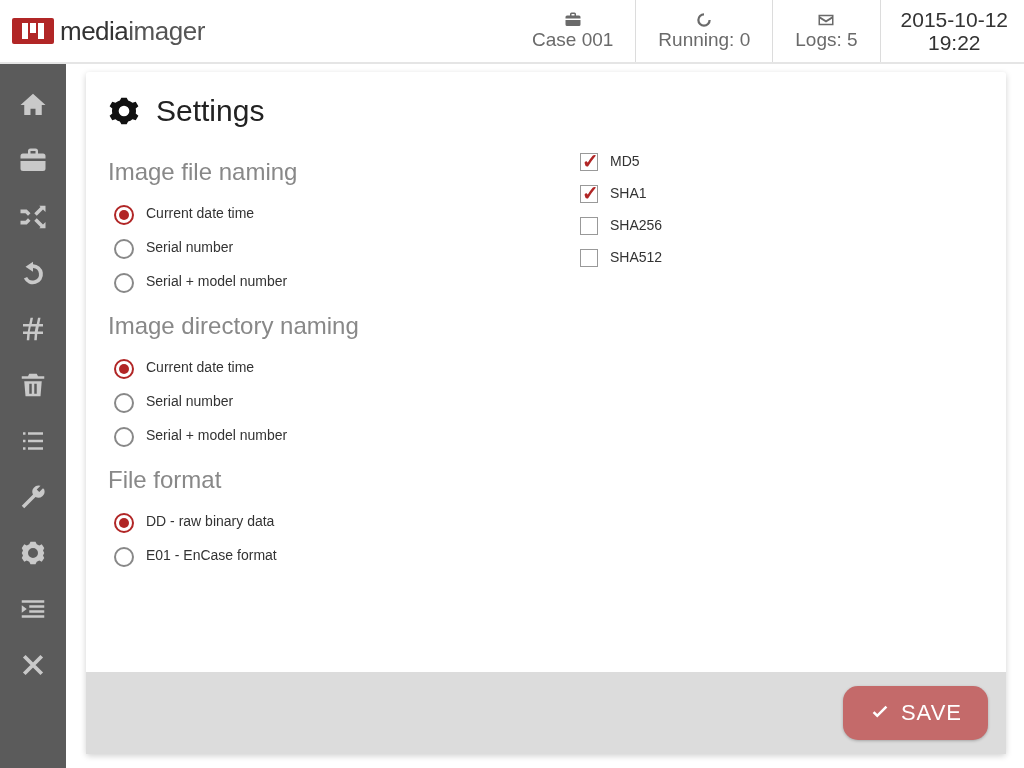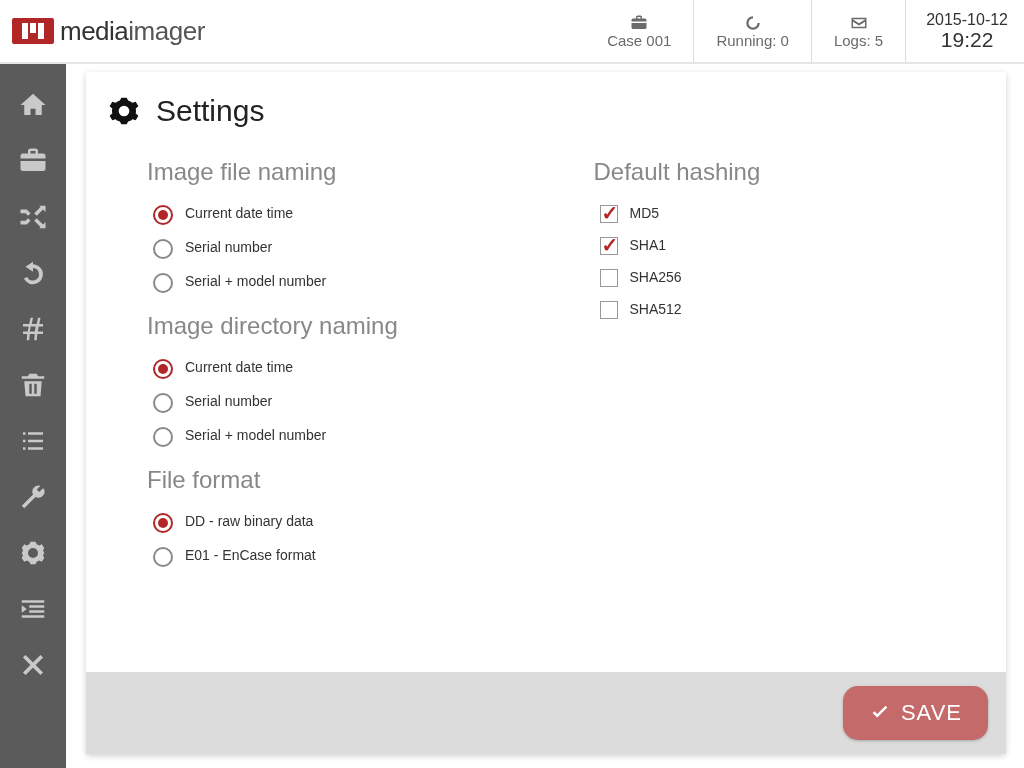--- a/index.html
+++ b/index.html
@@ -36,23 +36,23 @@
   .header-right { margin-left: auto; display: flex; align-items: stretch; height: 100%; }
   .status-block {
     padding: 6px 22px;
     display: flex; flex-direction: column; align-items: center; justify-content: center;
     color: #6a6a6a;
     font-size: 18px;
     position: relative;
   }
   .status-block + .status-block { border-left: 1px solid #dcdcdc; }
   .status-block svg { width: 22px; height: 18px; fill: #6a6a6a; }
-  .status-block .num { font-size: 15px; }
+  .status-block .num { font-size: 19px; }
   .dt-block { text-align: right; padding: 6px 4px 6px 20px; color: #333; }
-  .dt-block .date { font-size: 16px; line-height: 1.1; }
+  .dt-block .date { font-size: 21px; line-height: 1.1; }
   .dt-block .time { font-size: 21px; line-height: 1.1; }
 
   
   .sidebar {
     position: absolute;
     top: 64px; left: 0;
     width: 66px; height: calc(768px - 64px);
     background: #5b5b5b;
     display: flex; flex-direction: column;
     padding-top: 22px;
@@ -78,21 +78,20 @@
   }
   .panel-header { display: flex; align-items: center; gap: 16px; padding: 22px 22px 4px 22px; }
   .panel-header svg { width: 32px; height: 32px; fill: #111; }
   .panel-header h1 { font-size: 30px; font-weight: 400; color: #222; }
 
   .panel-body {
     flex: 1; overflow-y: auto;
     padding: 14px 30px 20px 22px;
     display: flex; gap: 64px;
     position: relative;
-    margin-left: 39px;
   }
   .panel-body::-webkit-scrollbar { width: 10px; }
   .panel-body::-webkit-scrollbar-thumb { background: #bdbdbd; border-radius: 4px; }
 
   .col { flex: 1; }
   .section-title { font-size: 24px; color: #888; font-weight: 400; margin: 12px 0 12px 0; }
   .opt-row {
     display: flex; gap: 12px;
     font-size: 14px; color: #333;
     padding: 7px 0 7px 6px;
@@ -285,21 +284,20 @@
             <span class="radio checked"></span>
             <span>DD - raw binary data</span>
           </div>
           <div class="opt-row">
             <span class="radio"></span>
             <span>E01 - EnCase format</span>
           </div>
         </div>
     </div>
     <div class="col">
-      <div class="section-title">Default hashing</div>
       <div id="cg-hash">
           <div class="opt-row">
             <span class="checkbox checked"></span>
             <span>MD5</span>
           </div>
           <div class="opt-row">
             <span class="checkbox checked"></span>
             <span>SHA1</span>
           </div>
           <div class="opt-row">

